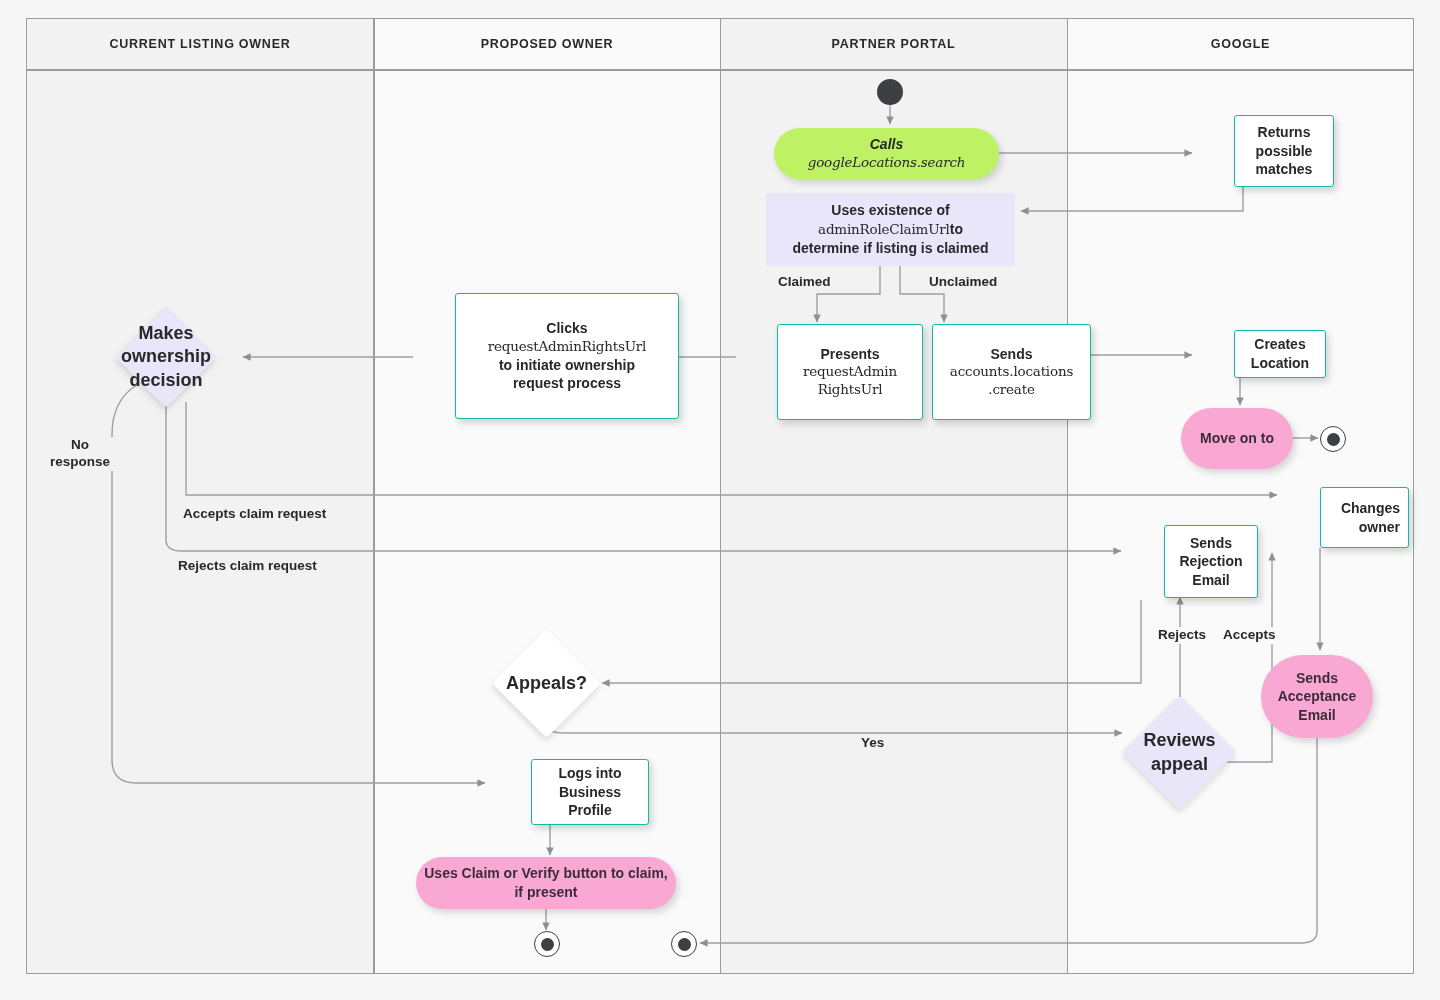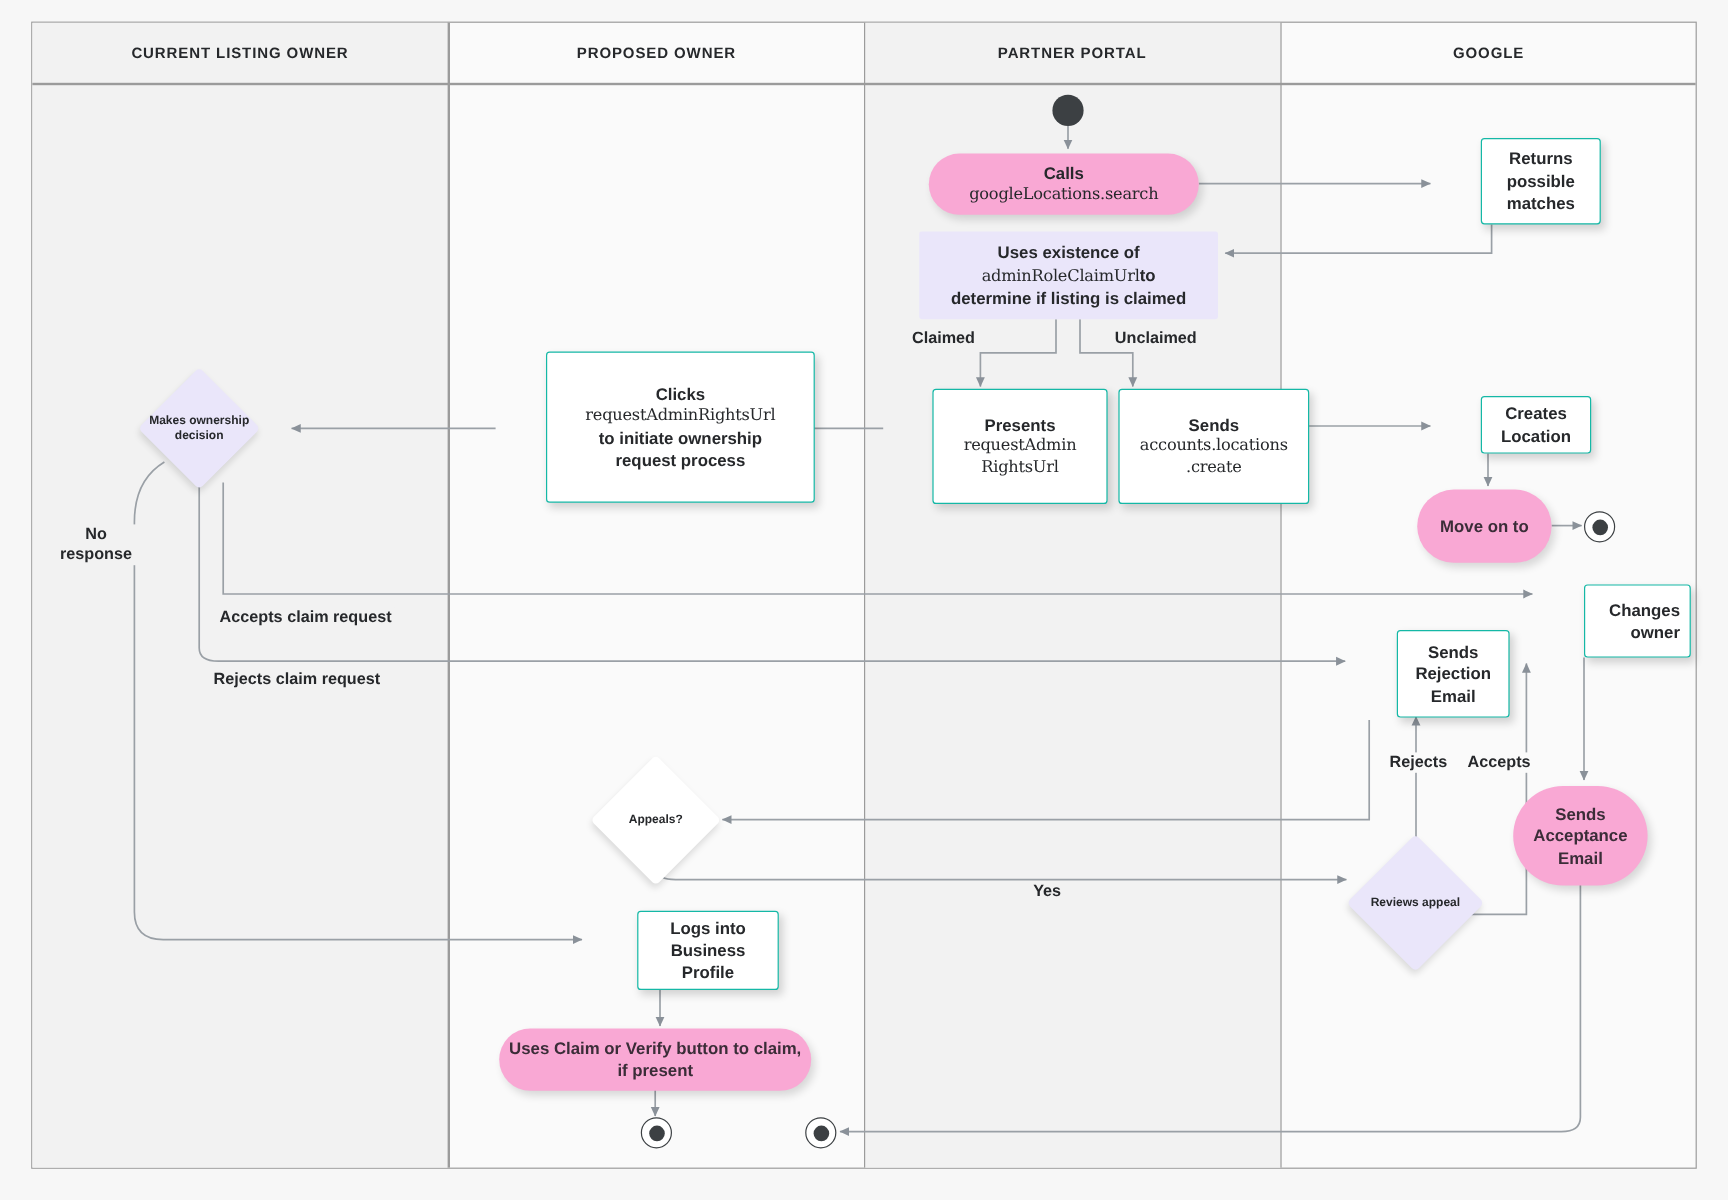--- a/index.html
+++ b/index.html
@@ -36,38 +36,38 @@
     display:flex;align-items:center;justify-content:center;text-align:center;
     color:#26282b;font-size:14px;font-weight:700;line-height:1.33;
   }
   .node .in{padding:0 8px;}
   .rect{
     background:#ffffff;border:1px solid #14b8a6;border-radius:3px;
     box-shadow:3px 4px 7px rgba(0,0,0,.16);
     margin-left:40px;
   }
   .pill{border-radius:999px;box-shadow:3px 4px 7px rgba(0,0,0,.14);}
-  .pill.teal{background:#f9a8d4;}
+  .pill.teal{background:#bef264;font-style:italic;}
   .pill.pink{background:#f9a8d4;color:#3b2d38;}
   .flat-lav{background:#eae6fa;border-radius:2px;}
   .mono{font-family:"DejaVu Serif", serif;font-weight:400;font-size:13.5px;letter-spacing:-.2px;}
 
   
   .diamond{position:absolute;}
   .diamond .shape{
     position:absolute;left:0;top:0;width:100%;height:100%;
     transform:rotate(45deg);border-radius:4px;
     box-shadow:2px 3px 6px rgba(0,0,0,.13);
   }
   .diamond .shape.lav{background:#eae6fa;}
   .diamond .shape.white{background:#ffffff;}
   .diamond .lbl{
     position:absolute;left:-26px;top:0;width:calc(100% + 52px);height:100%;
     display:flex;align-items:center;justify-content:center;text-align:center;
-    font-size:10px;font-weight:700;color:#26282b;line-height:1.3;
+    font-size:18px;font-weight:700;color:#26282b;line-height:1.3;
   }
 
   
   .dot-start{position:absolute;width:26px;height:26px;border-radius:50%;background:#3c4043;}
   .dot-end{position:absolute;width:24px;height:24px;border-radius:50%;border:1.6px solid #3c4043;background:#fff;
            display:flex;align-items:center;justify-content:center;}
   .dot-end i{width:13px;height:13px;border-radius:50%;background:#3c4043;display:block;}
 
   
   .elab{
@@ -240,21 +240,21 @@
     <div class="in">Uses Claim or Verify button to claim, if present</div>
   </div>
 
   <div class="dot-end" style="left:534px;top:931px;">
       <i></i>
     </div>
   <div class="dot-end" style="left:671px;top:931px;">
       <i></i>
     </div>
 
-  <div class="elab shade" style="left:757px;top:274px;text-align:center;">Claimed</div>
+  <div class="elab shade" style="left:775px;top:274px;text-align:center;">Claimed</div>
   <div class="elab shade" style="left:926px;top:274px;">Unclaimed</div>
   <div class="elab shade" style="left:40px;top:437px;width:74px;white-space:normal;">No response</div>
   <div class="elab shade" style="left:180px;top:506px;text-align:right;">Accepts claim request</div>
   <div class="elab shade" style="left:175px;top:558px;">Rejects claim request</div>
   <div class="elab" style="left:1155px;top:627px;">Rejects</div>
   <div class="elab" style="left:1220px;top:627px;">Accepts</div>
   <div class="elab shade" style="left:858px;top:735px;">Yes</div>
 
 </div>
 

